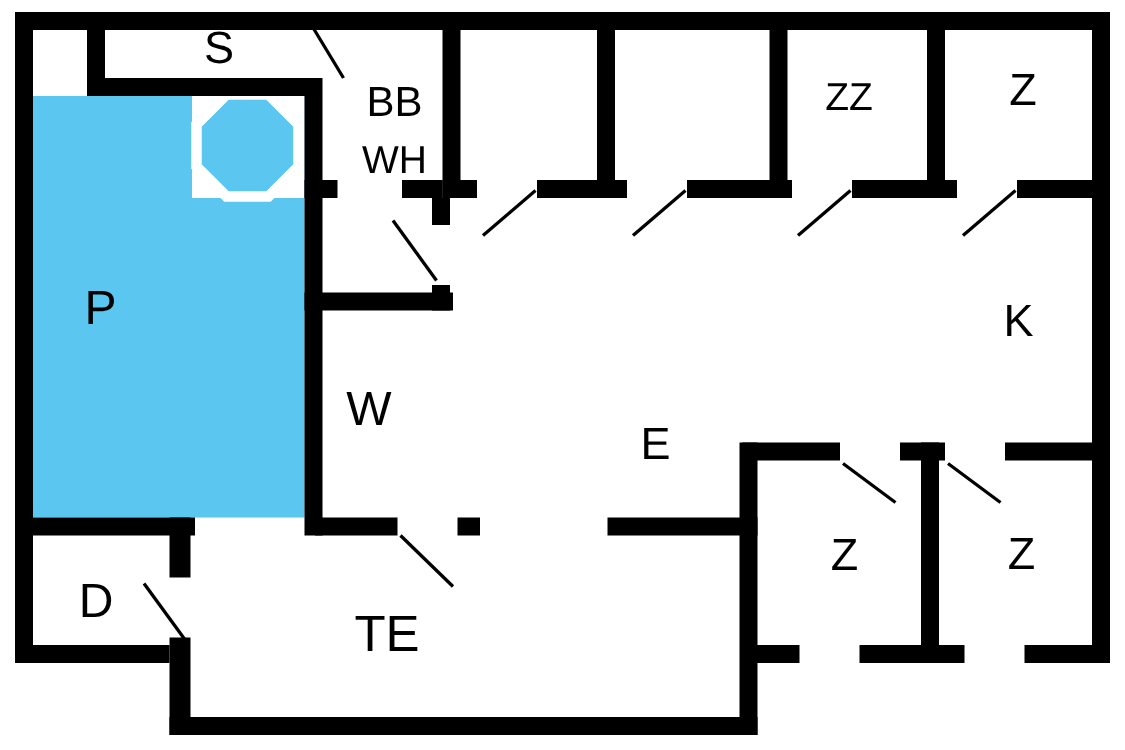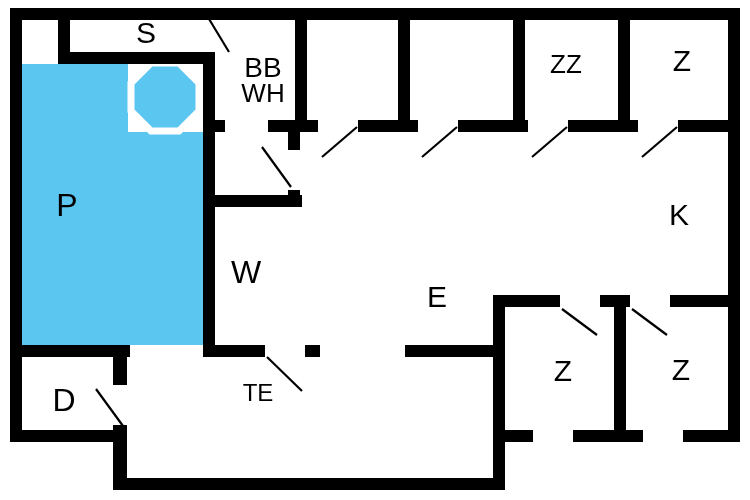--- a/index.html
+++ b/index.html
@@ -105,25 +105,25 @@
 
   <div class="wall" style="left:203px;top:120px;width:22px;height:12px"></div>
   <div class="wall" style="left:268px;top:120px;width:27px;height:12px"></div>
 
   <div class="wall" style="left:288px;top:132px;width:12px;height:18px"></div>
   <div class="wall" style="left:288px;top:190px;width:12px;height:17px"></div>
   <div class="wall" style="left:203px;top:195px;width:99px;height:12px"></div>
 
   <div class="room-label" style="left:146px;top:33px;font-size:30px">S</div>
   <div class="room-label" style="left:263px;top:68px;font-size:28px">BB</div>
-  <div class="room-label" style="left:263px;top:93px;font-size:26px">WH</div>
+  <div class="room-label" style="left:263px;top:106px;font-size:26px">WH</div>
   <div class="room-label" style="left:566px;top:64px;font-size:26px">ZZ</div>
   <div class="room-label" style="left:682px;top:61px;font-size:30px">Z</div>
   <div class="room-label" style="left:679px;top:215px;font-size:30px">K</div>
   <div class="room-label" style="left:67px;top:205px;font-size:32px">P</div>
   <div class="room-label" style="left:246px;top:272px;font-size:32px">W</div>
   <div class="room-label" style="left:437px;top:297px;font-size:30px">E</div>
   <div class="room-label" style="left:64px;top:400px;font-size:32px">D</div>
-  <div class="room-label" style="left:258px;top:393px;font-size:24px">TE</div>
+  <div class="room-label" style="left:258px;top:423px;font-size:34px">TE</div>
   <div class="room-label" style="left:563px;top:371px;font-size:30px">Z</div>
   <div class="room-label" style="left:681px;top:370px;font-size:30px">Z</div>
 
 </div>
 
 </body></html>

